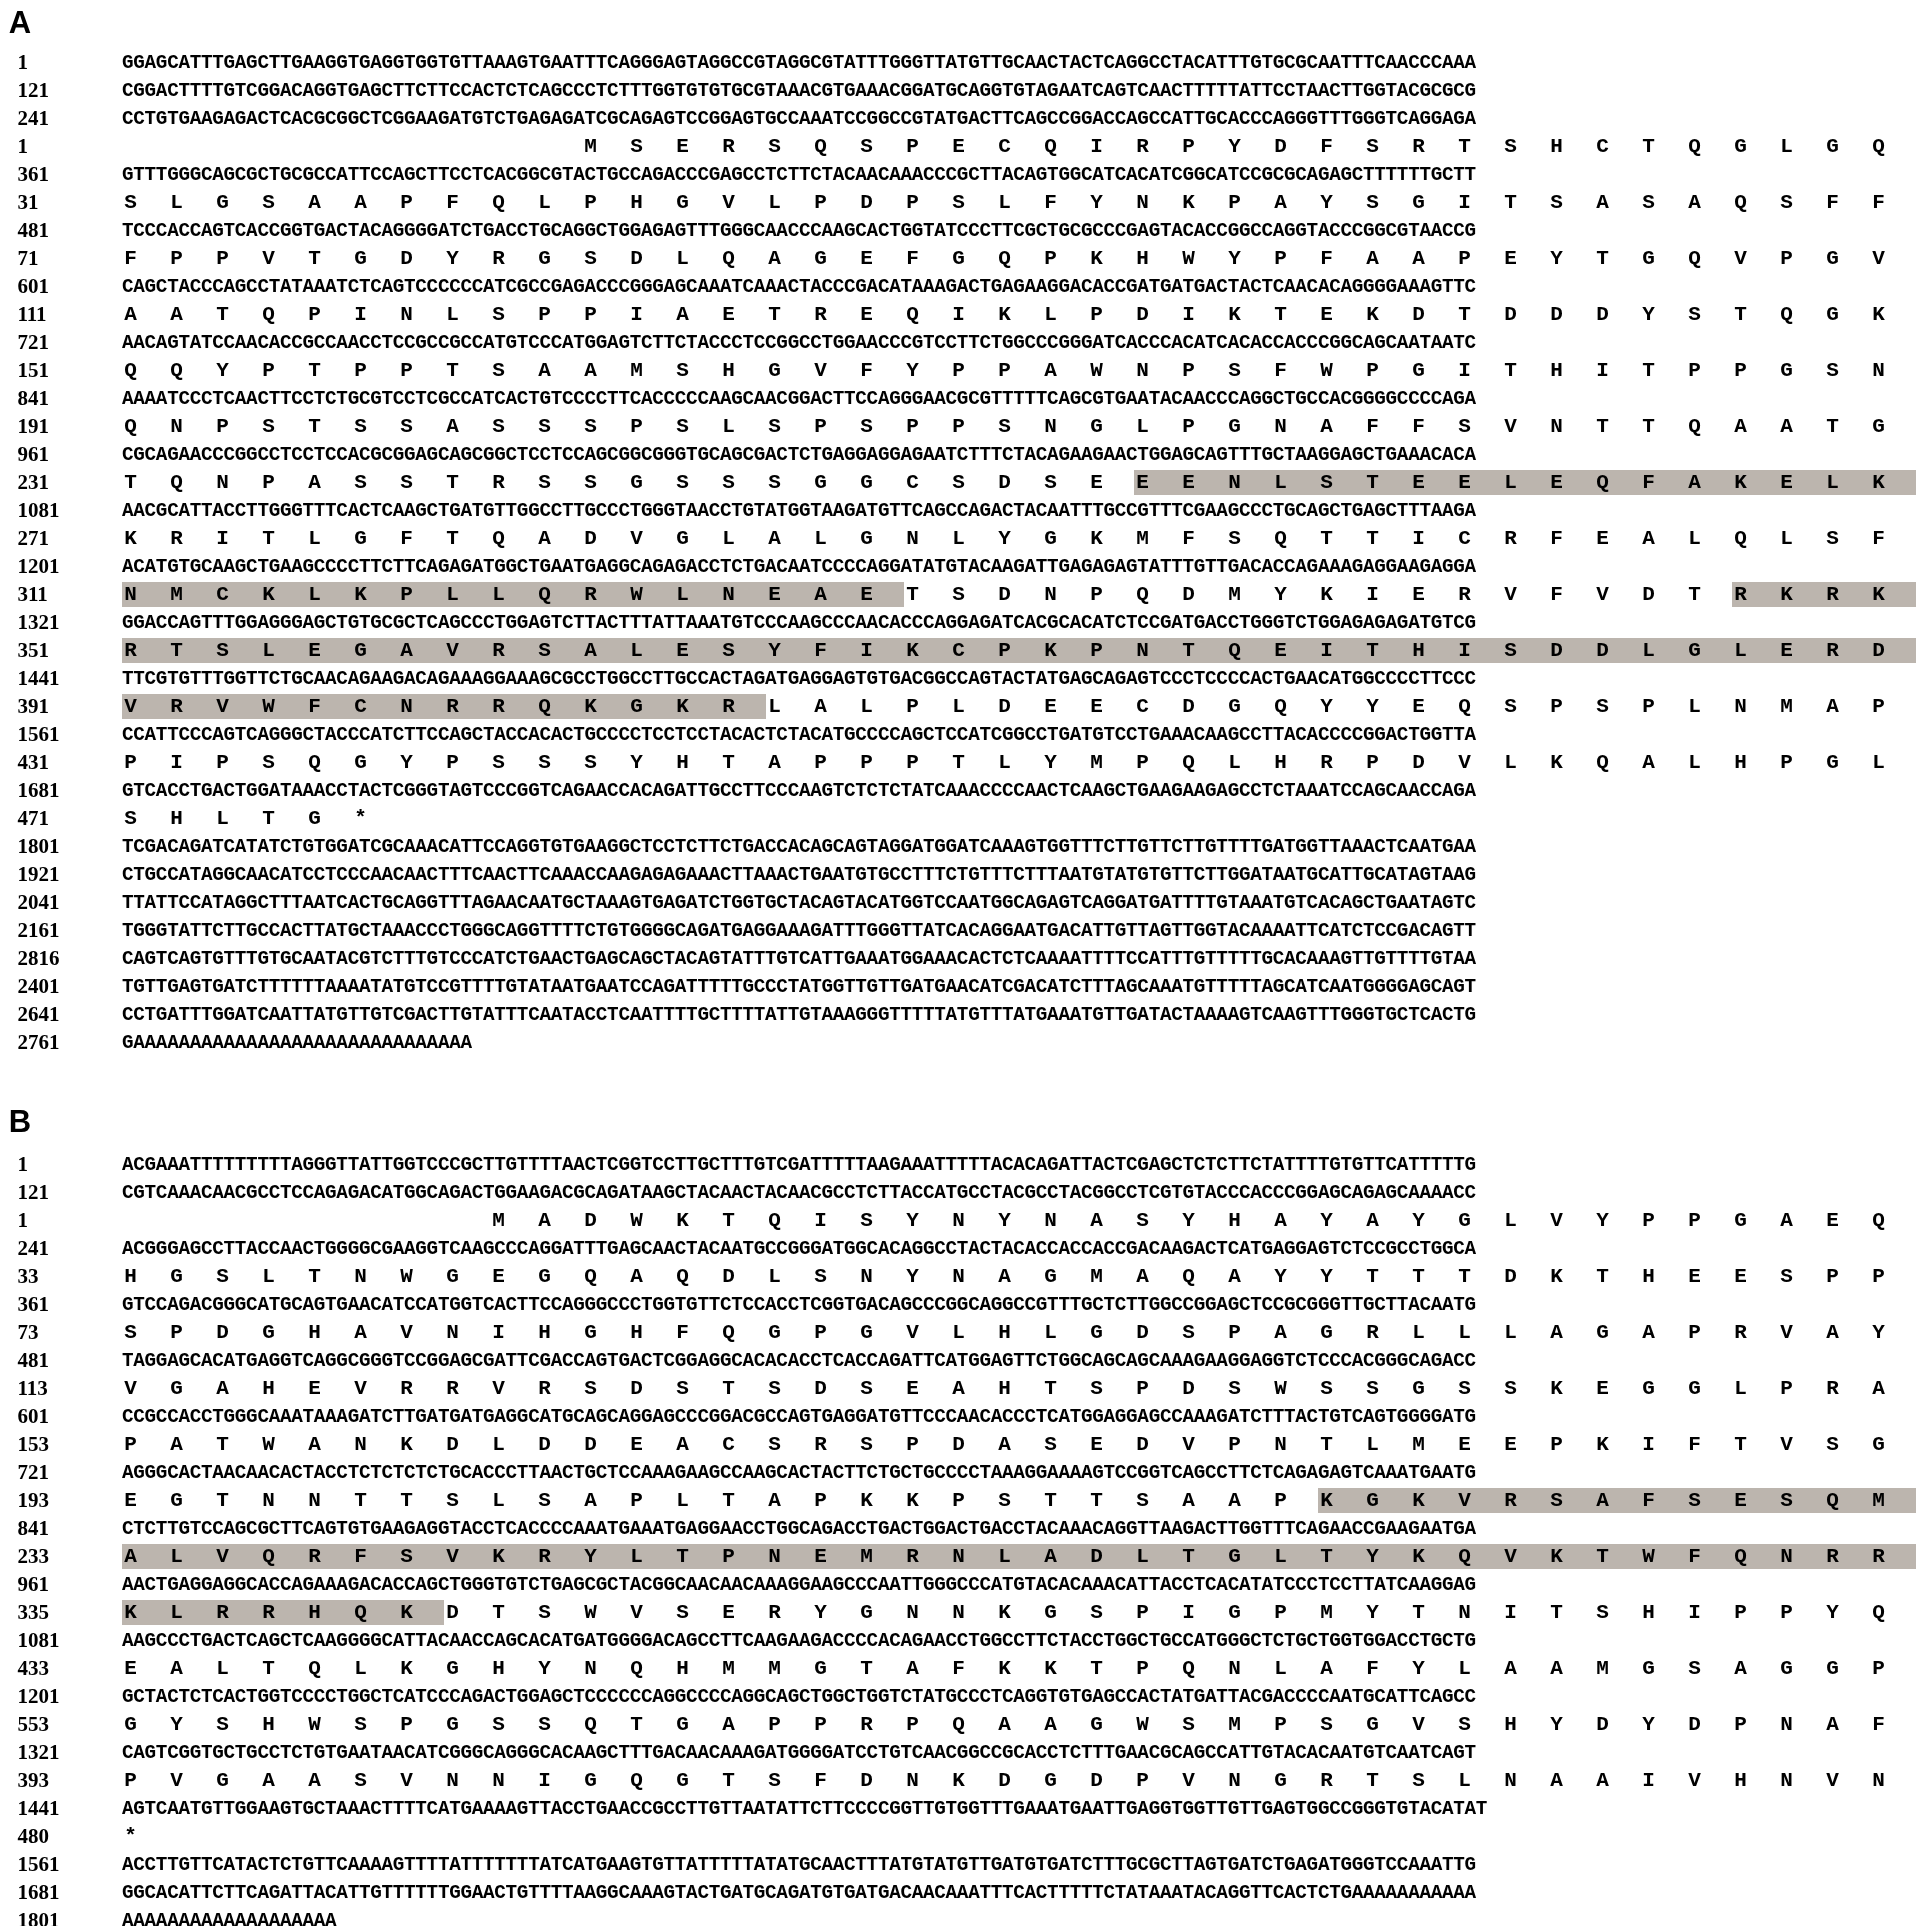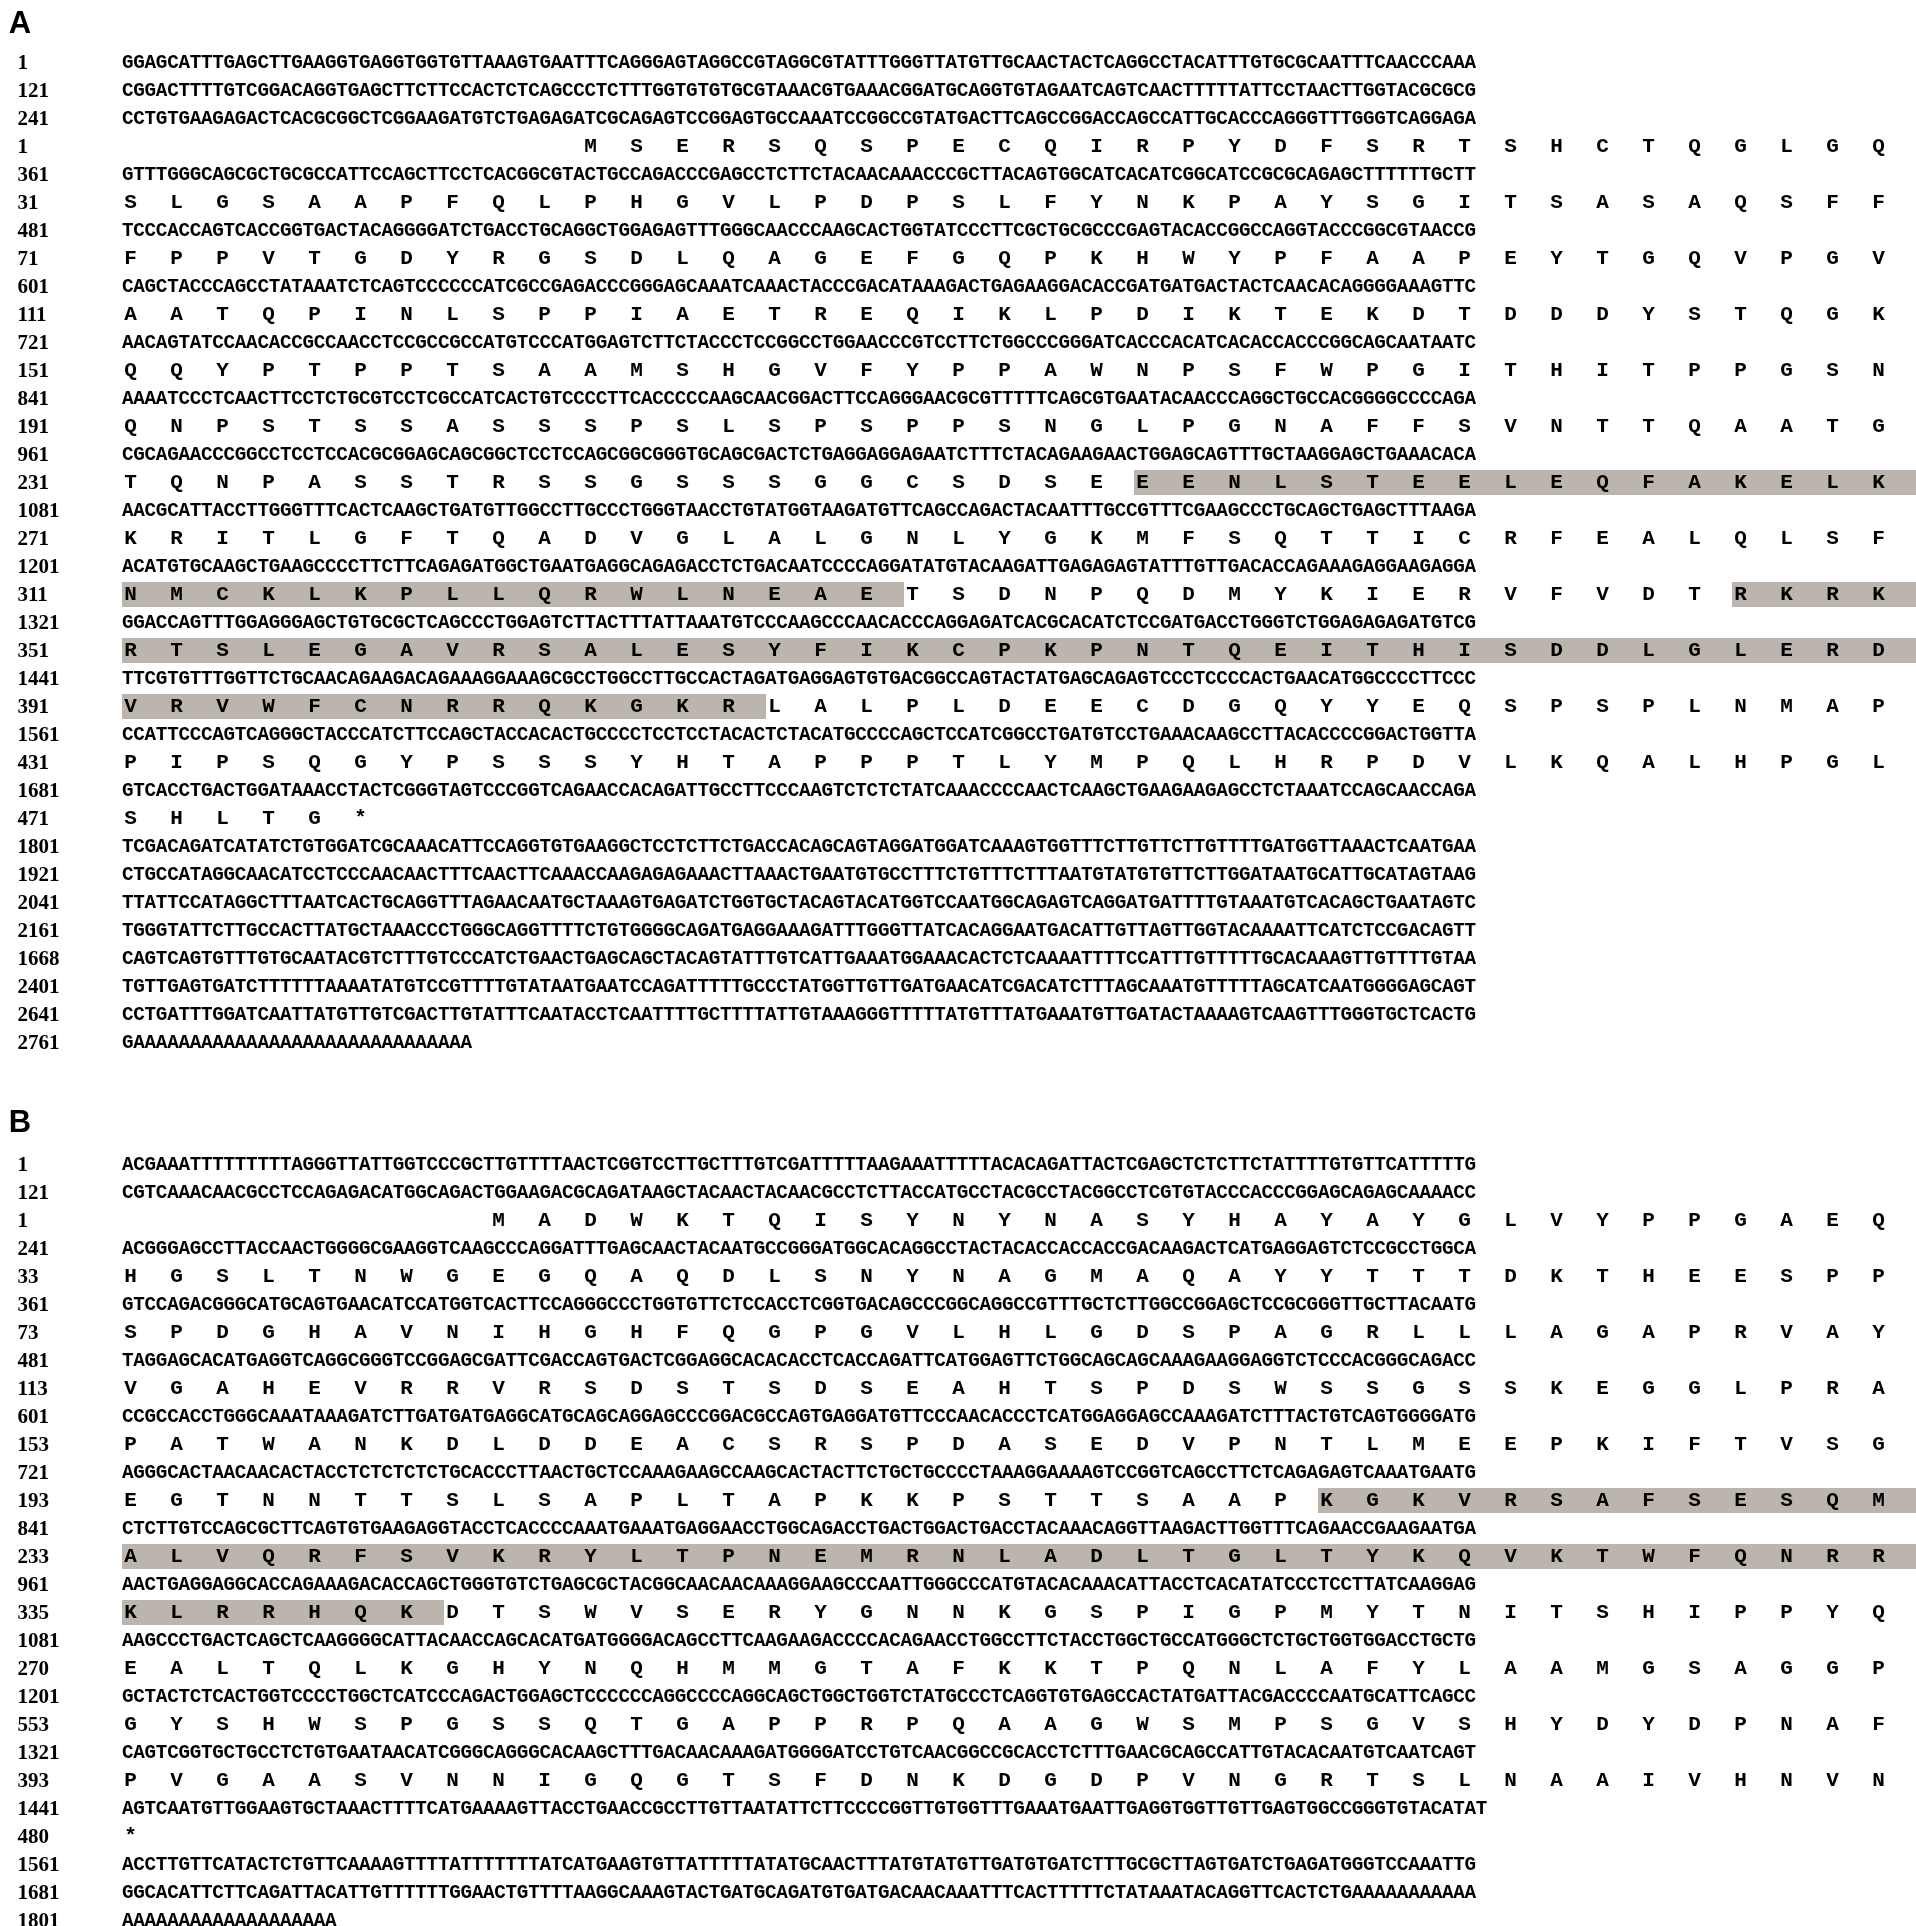--- a/index.html
+++ b/index.html
@@ -623,21 +623,21 @@
       </div>
       <div class="row">
         <span class="num">2041</span>
         <span class="nt">TTATTCCATAGGCTTTAATCACTGCAGGTTTAGAACAATGCTAAAGTGAGATCTGGTGCTACAGTACATGGTCCAATGGCAGAGTCAGGATGATTTTGTAAATGTCACAGCTGAATAGTC</span>
       </div>
       <div class="row">
         <span class="num">2161</span>
         <span class="nt">TGGGTATTCTTGCCACTTATGCTAAACCCTGGGCAGGTTTTCTGTGGGGCAGATGAGGAAAGATTTGGGTTATCACAGGAATGACATTGTTAGTTGGTACAAAATTCATCTCCGACAGTT</span>
       </div>
       <div class="row">
-        <span class="num">1668</span>
+        <span class="num">2816</span>
         <span class="nt">CAGTCAGTGTTTGTGCAATACGTCTTTGTCCCATCTGAACTGAGCAGCTACAGTATTTGTCATTGAAATGGAAACACTCTCAAAATTTTCCATTTGTTTTTGCACAAAGTTGTTTTGTAA</span>
       </div>
       <div class="row">
         <span class="num">2401</span>
         <span class="nt">TGTTGAGTGATCTTTTTTAAAATATGTCCGTTTTGTATAATGAATCCAGATTTTTGCCCTATGGTTGTTGATGAACATCGACATCTTTAGCAAATGTTTTTAGCATCAATGGGGAGCAGT</span>
       </div>
       <div class="row">
         <span class="num">2641</span>
         <span class="nt">CCTGATTTGGATCAATTATGTTGTCGACTTGTATTTCAATACCTCAATTTTGCTTTTATTGTAAAGGGTTTTTATGTTTATGAAATGTTGATACTAAAAGTCAAGTTTGGGTGCTCACTG</span>
       </div>
@@ -1026,21 +1026,21 @@
           <span class="res" style="grid-column: 37;">P</span>
           <span class="res" style="grid-column: 38;">Y</span>
           <span class="res" style="grid-column: 39;">Q</span>
         </div>
       </div>
       <div class="row">
         <span class="num">1081</span>
         <span class="nt">AAGCCCTGACTCAGCTCAAGGGGCATTACAACCAGCACATGATGGGGACAGCCTTCAAGAAGACCCCACAGAACCTGGCCTTCTACCTGGCTGCCATGGGCTCTGCTGGTGGACCTGCTG</span>
       </div>
       <div class="row">
-        <span class="num">270</span>
+        <span class="num">433</span>
         <div class="aa">
           <span class="res" style="grid-column: 1;">E</span>
           <span class="res" style="grid-column: 2;">A</span>
           <span class="res" style="grid-column: 3;">L</span>
           <span class="res" style="grid-column: 4;">T</span>
           <span class="res" style="grid-column: 5;">Q</span>
           <span class="res" style="grid-column: 6;">L</span>
           <span class="res" style="grid-column: 7;">K</span>
           <span class="res" style="grid-column: 8;">G</span>
           <span class="res" style="grid-column: 9;">H</span>

